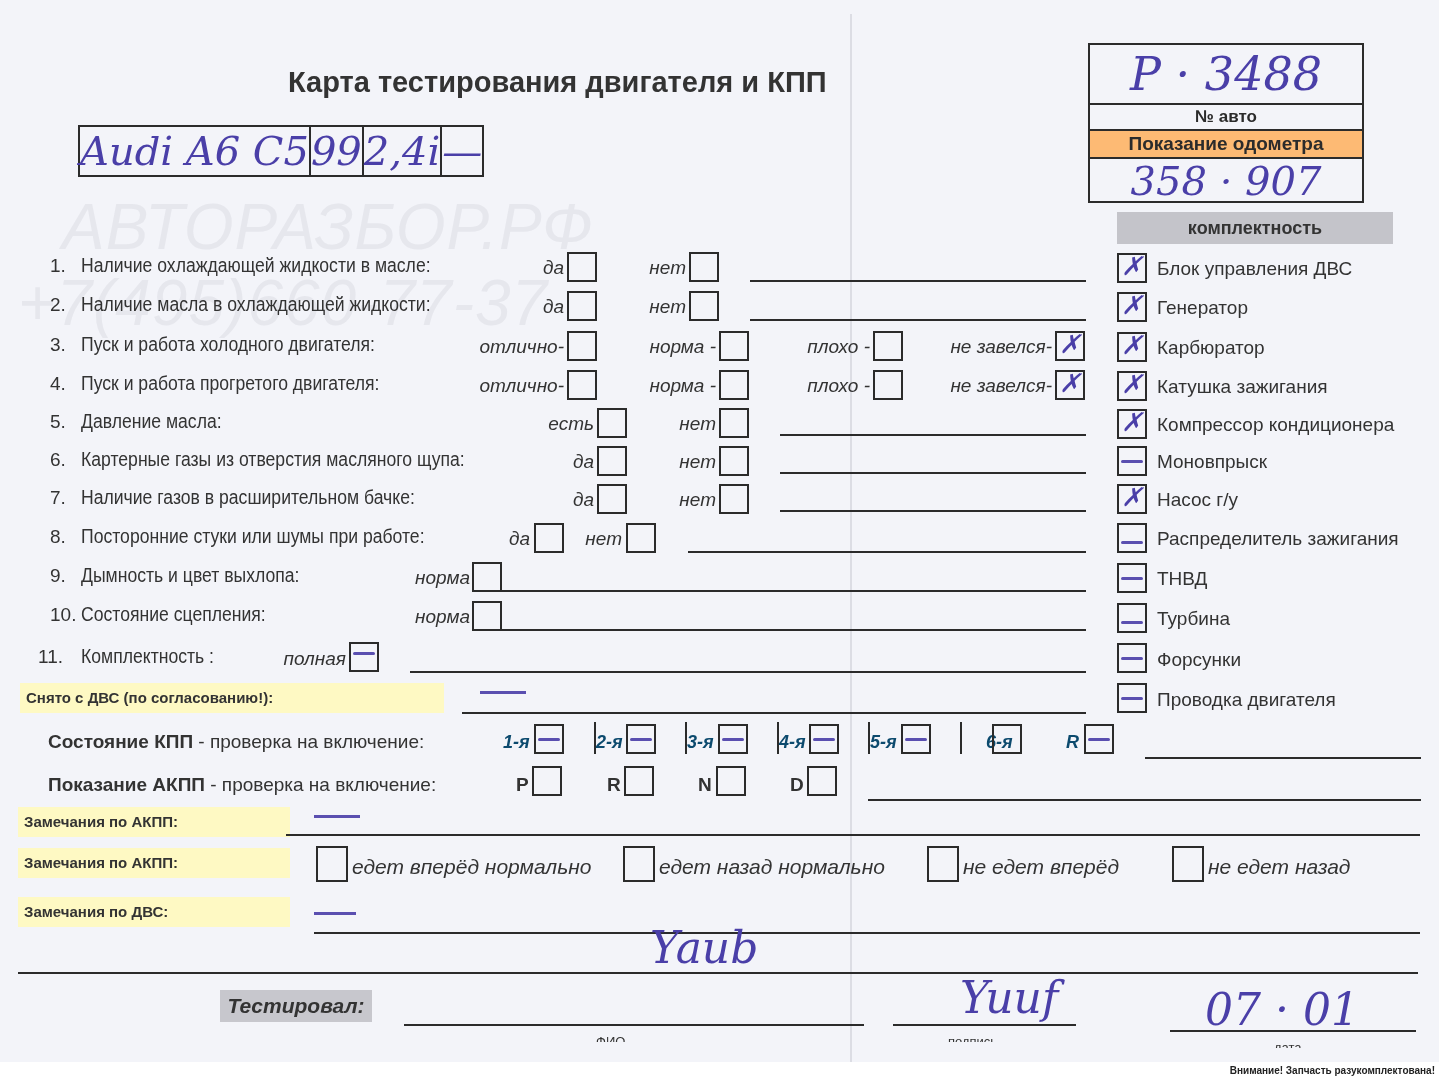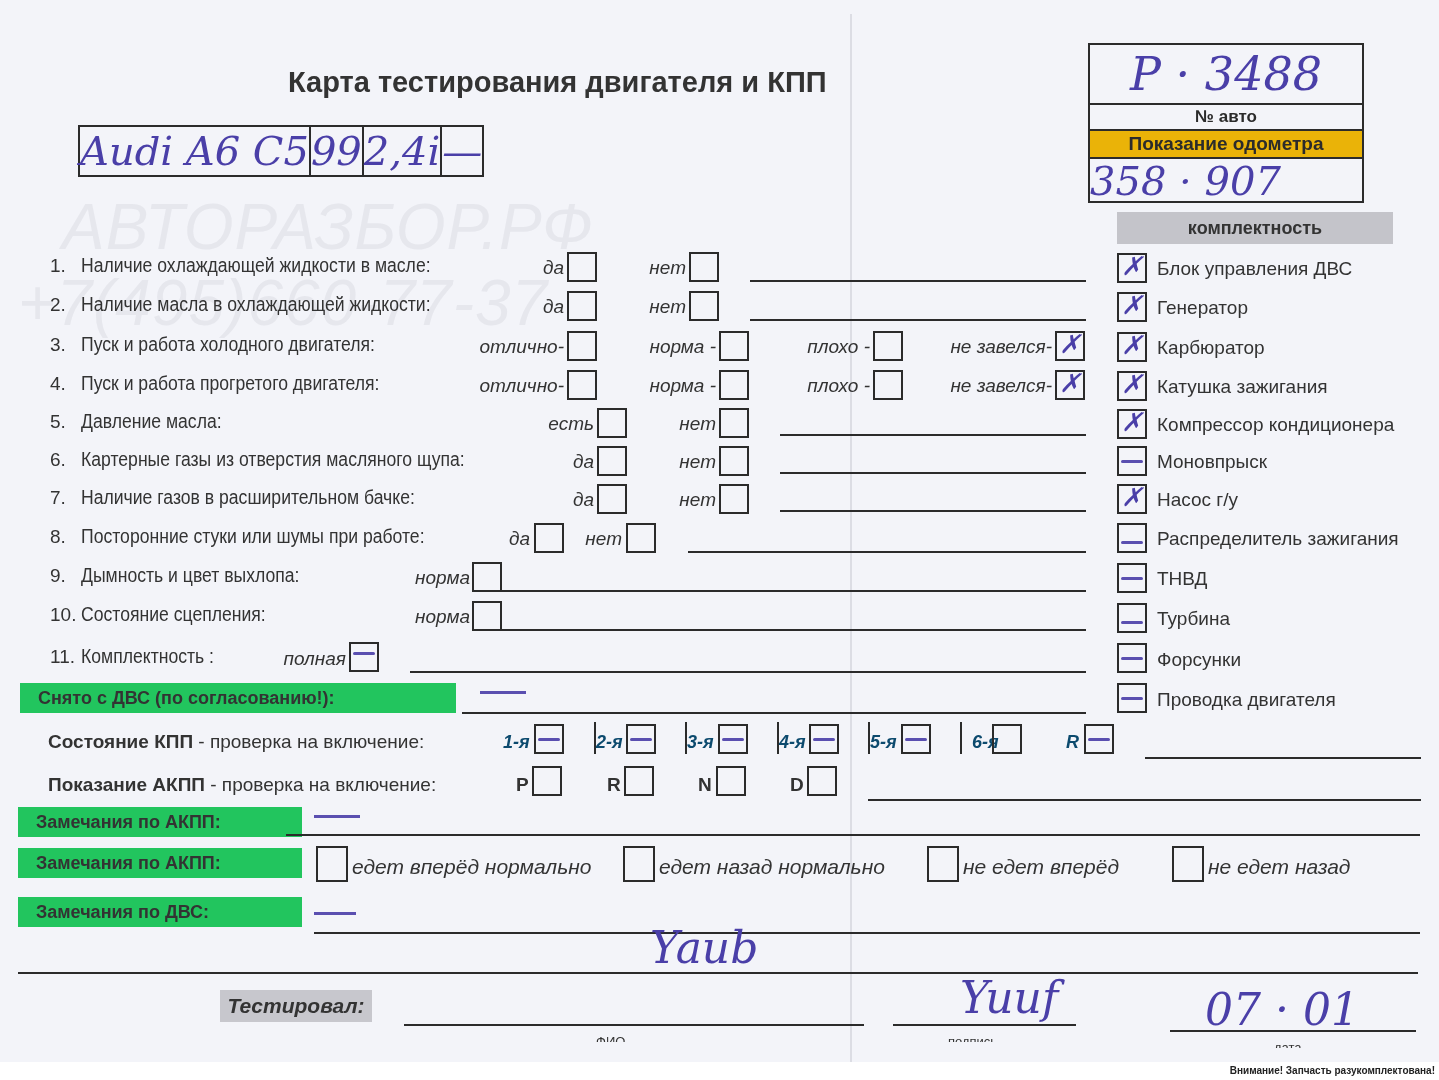--- a/index.html
+++ b/index.html
@@ -16,37 +16,37 @@
   .wm { color:rgba(150,150,160,0.13); font-size:64px; white-space:nowrap; letter-spacing:1px;font-style:italic; }
 
   table.hdr { position:absolute; left:78px; top:125px; border-collapse:collapse; }
   table.hdr td { border:2px solid #2b2b2b; padding:0; text-align:center; }
   table.hdr .h { font-size:19px; font-weight:bold; height:24px; color:#333; }
   table.hdr .v { height:48px; font-size:40px; }
 
   .auto-box { left:1088px; top:43px; width:276px; height:160px; border:2px solid #2b2b2b; box-sizing:border-box; }
   .auto-val { position:absolute; left:0; top:0; width:100%; height:58px; border-bottom:2px solid #2b2b2b; text-align:center; font-size:46px; line-height:58px; }
   .auto-lbl { position:absolute; left:0; top:60px; width:100%; height:24px; border-bottom:2px solid #2b2b2b; text-align:center; font-size:17px; font-weight:bold; line-height:24px; }
-  .odo-lbl { position:absolute; left:0; top:86px; width:100%; height:26px; background:#eab308; border-bottom:2px solid #2b2b2b; text-align:center; font-size:19px; font-weight:bold; line-height:26px; }
-  .odo-val { position:absolute; left:0; top:114px; width:100%; height:52px; text-align:left; font-size:40px; line-height:44px; }
+  .odo-lbl { position:absolute; left:0; top:86px; width:100%; height:26px; background:#fdba74; border-bottom:2px solid #2b2b2b; text-align:center; font-size:19px; font-weight:bold; line-height:26px; }
+  .odo-val { position:absolute; left:0; top:114px; width:100%; height:52px; text-align:center; font-size:40px; line-height:44px; }
 
   .kompl-hdr { left:1117px; top:212px; width:276px; height:32px; background:#c4c4ca; text-align:center; font-size:18px; font-weight:bold; line-height:32px; color:#333; }
 
   .row { position:absolute; left:0; height:34px; }
   .num { position:absolute; font-size:19px; color:#333; }
   .q { position:absolute; font-size:20px; color:#333; white-space:nowrap; transform:scaleX(0.88); transform-origin:left center; }
   .opt { position:absolute; font-size:19px; font-style:italic; color:#333; white-space:nowrap; text-align:right; }
   .cb { position:absolute; width:30px; height:30px; border:2px solid #2b2b2b; box-sizing:border-box; background:transparent; }
   .mark { position:absolute; left:2px; top:-4px; font-size:26px; line-height:30px; color:#4a3fa8; font-family:"DejaVu Serif", serif; font-style:italic; }
   .dash { position:absolute; left:2px; top:12px; width:22px; height:3px; background:#5a4fb0; border-radius:2px; }
   .line { position:absolute; height:2px; background:#2b2b2b; }
 
   .kl { position:absolute; font-size:19px; color:#333; white-space:nowrap; }
 
-  .glabel { position:absolute; background:#22c55e; font-size:18px; font-weight:bold; color:#333; white-space:nowrap; line-height:30px; padding-left:18px; }
+  .glabel { position:absolute; background:#fef9c3; font-size:15px; font-weight:bold; color:#333; white-space:nowrap; line-height:30px; padding-left:6px; }
   .bold-lbl { position:absolute; font-size:19px; font-weight:bold; color:#333; white-space:nowrap; }
   .bold-lbl span.n { font-weight:normal; }
   .gear { position:absolute; font-size:18px; font-style:italic; color:#0c4a6e;font-weight:bold; }
   .tick { position:absolute; width:2px; height:32px; background:#2b2b2b; }
   .akpp-lbl { position:absolute; font-size:19px; font-weight:bold; color:#333; }
   .ital { position:absolute; font-size:21px; font-style:italic; color:#333; white-space:nowrap; }
   .tested { left:220px; top:990px; width:152px; height:32px; background:#c7c7cd; font-size:21px; font-weight:bold; font-style:italic; line-height:32px; text-align:center; color:#333; }
   .cap { position:absolute; font-size:13px; color:#333; white-space:nowrap; overflow:hidden; height:8px; }
   .warn { position:absolute; right:4px; top:1065px; font-size:10px; font-weight:bold; color:#222; }
 </style>
@@ -181,21 +181,21 @@
 
 <div class="row" style="top:599px;width:1100px;">
   <span class="num" style="left:50px;top:5px">10.</span>
   <span class="q" style="left:81px;top:4px">Состояние сцепления:</span>
   <span class="opt" style="left:400px;width:70px;top:7px">норма</span>
   <span class="cb" style="left:472px;top:2px"></span>
   <span class="line" style="left:502px;top:30px;width:584px"></span>
 </div>
 
 <div class="row" style="top:641px;width:1100px;">
-  <span class="num" style="left:50px;top:5px">11.</span>
+  <span class="num" style="left:38px;top:5px">11.</span>
   <span class="q" style="left:81px;top:4px">Комплектность :</span>
   <span class="opt" style="left:270px;width:76px;top:7px">полная</span>
   <span class="cb" style="left:349px;top:1px">
       <span class="dash" style="top:8px"></span>
     </span>
   <span class="line" style="left:410px;top:30px;width:676px"></span>
 </div>
 
 <div class="abs" style="left:1115px;top:253px;width:320px;height:470px">
   <span class="cb" style="left:2px;top:0px">
@@ -283,21 +283,21 @@
   <span class="gear" style="left:289px;top:10px">4-я</span>
   <span class="cb" style="left:319px;top:2px">
       <span class="dash"></span>
     </span>
   <span class="tick" style="left:378px;top:0"></span>
   <span class="gear" style="left:380px;top:10px">5-я</span>
   <span class="cb" style="left:411px;top:2px">
       <span class="dash"></span>
     </span>
   <span class="tick" style="left:470px;top:0"></span>
-  <span class="gear" style="left:482px;top:10px">6-я</span>
+  <span class="gear" style="left:496px;top:10px">6-я</span>
   <span class="cb" style="left:502px;top:2px"></span>
   <span class="gear" style="left:576px;top:10px">R</span>
   <span class="cb" style="left:594px;top:2px">
       <span class="dash"></span>
     </span>
 </div>
 <div class="line" style="left:1145px;top:757px;width:276px;"></div>
 
 <div class="bold-lbl" style="left:48px;top:774px;"><span>Показание АКПП</span><span class="n"> - проверка на включение:</span></div>
 <div class="abs" style="left:510px;top:766px;width:340px;height:40px;">

